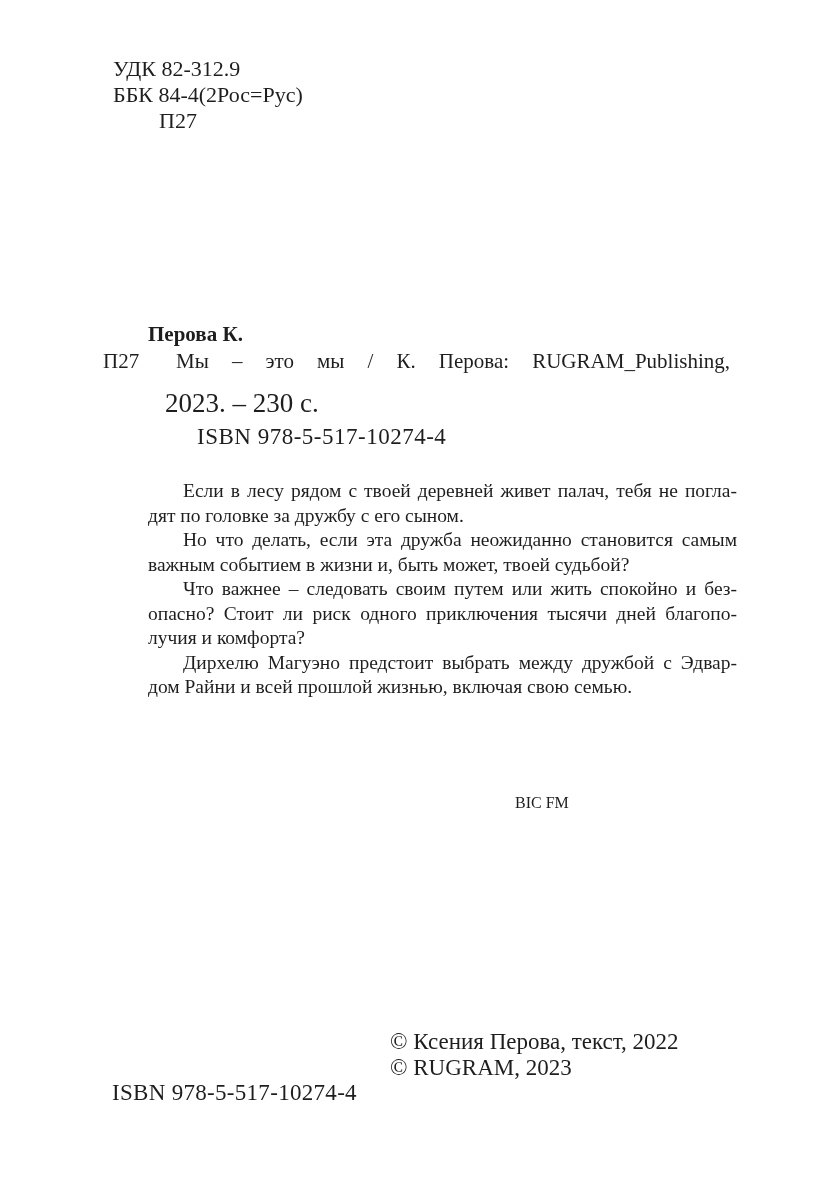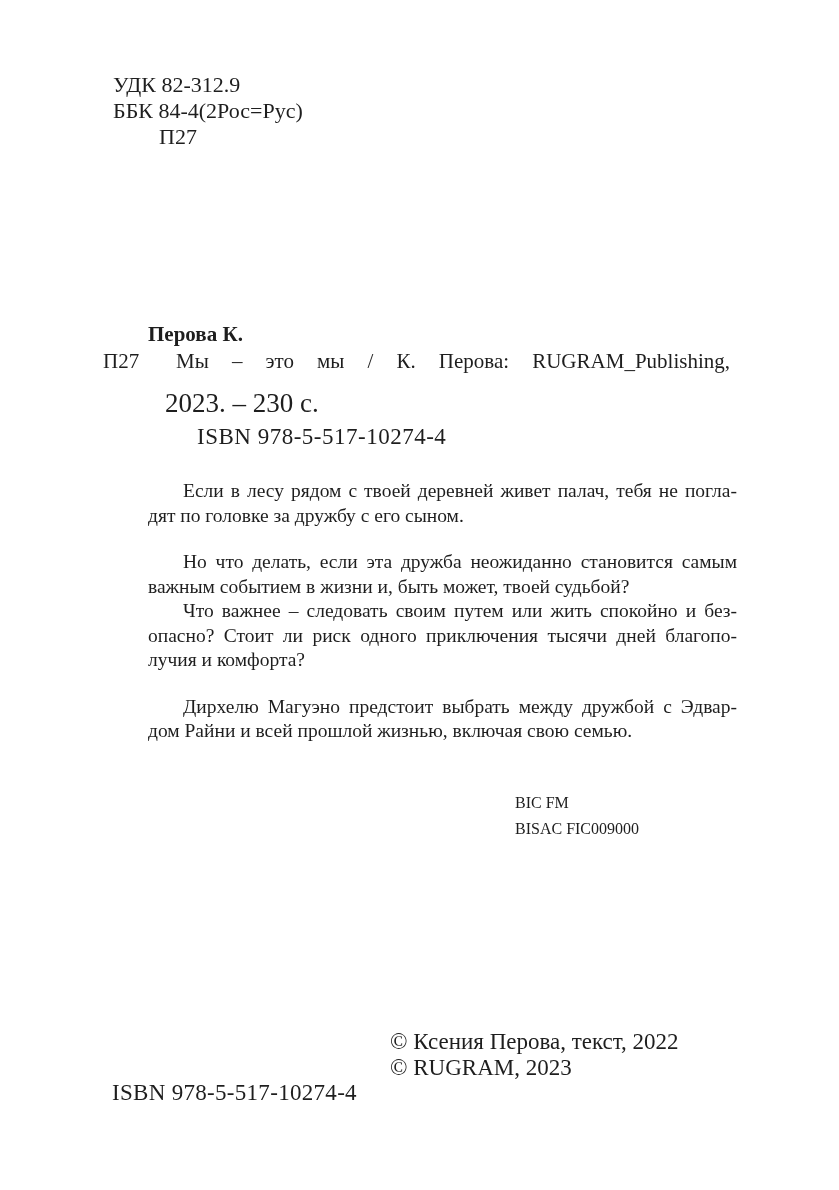--- a/index.html
+++ b/index.html
@@ -14,21 +14,21 @@
     background: #ffffff;
     color: #1e1e1e;
     font-family: "Liberation Serif", "DejaVu Serif", serif;
     overflow: hidden;
   }
 
   
   .udk-block {
     position: absolute;
     left: 113px;
-    top: 72px;
+    top: 56px;
     font-size: 22px;
     line-height: 26px;
     white-space: nowrap;
   }
   .udk-block .code-indent {
     margin-left: 46px;
   }
 
   
   .cit-author {
@@ -74,21 +74,20 @@
   
   .annotation {
     position: absolute;
     left: 148px;
     top: 479px;
     width: 589px;
     font-size: 19.5px;
     line-height: 24.5px;
   }
   .para.gap {
-    margin-top: 22px;
   }
   .para .jline {
     text-align: justify;
     text-align-last: justify;
   }
   .para .jline:first-child {
     text-indent: 35px;
   }
   .para .jline:last-child {
     text-align: left;
@@ -157,21 +156,20 @@
         <div class="jline">лучия и комфорта?</div>
       </div>
     <div class="para gap">
         <div class="jline">Дирхелю Магуэно предстоит выбрать между дружбой с Эдвар-</div>
         <div class="jline">дом Райни и всей прошлой жизнью, включая свою семью.</div>
       </div>
   </div>
 
   <div class="bic-block">
     <div>BIC FM</div>
-    <div>BISAC FIC009000</div>
   </div>
 
   <div class="footer-isbn">ISBN 978-5-517-10274-4</div>
   <div class="copyright-block">
       <div class="cline">© Ксения Перова, текст, 2022</div>
       <div class="cline">© RUGRAM, 2023</div>
     </div>
 
 </div>
 

